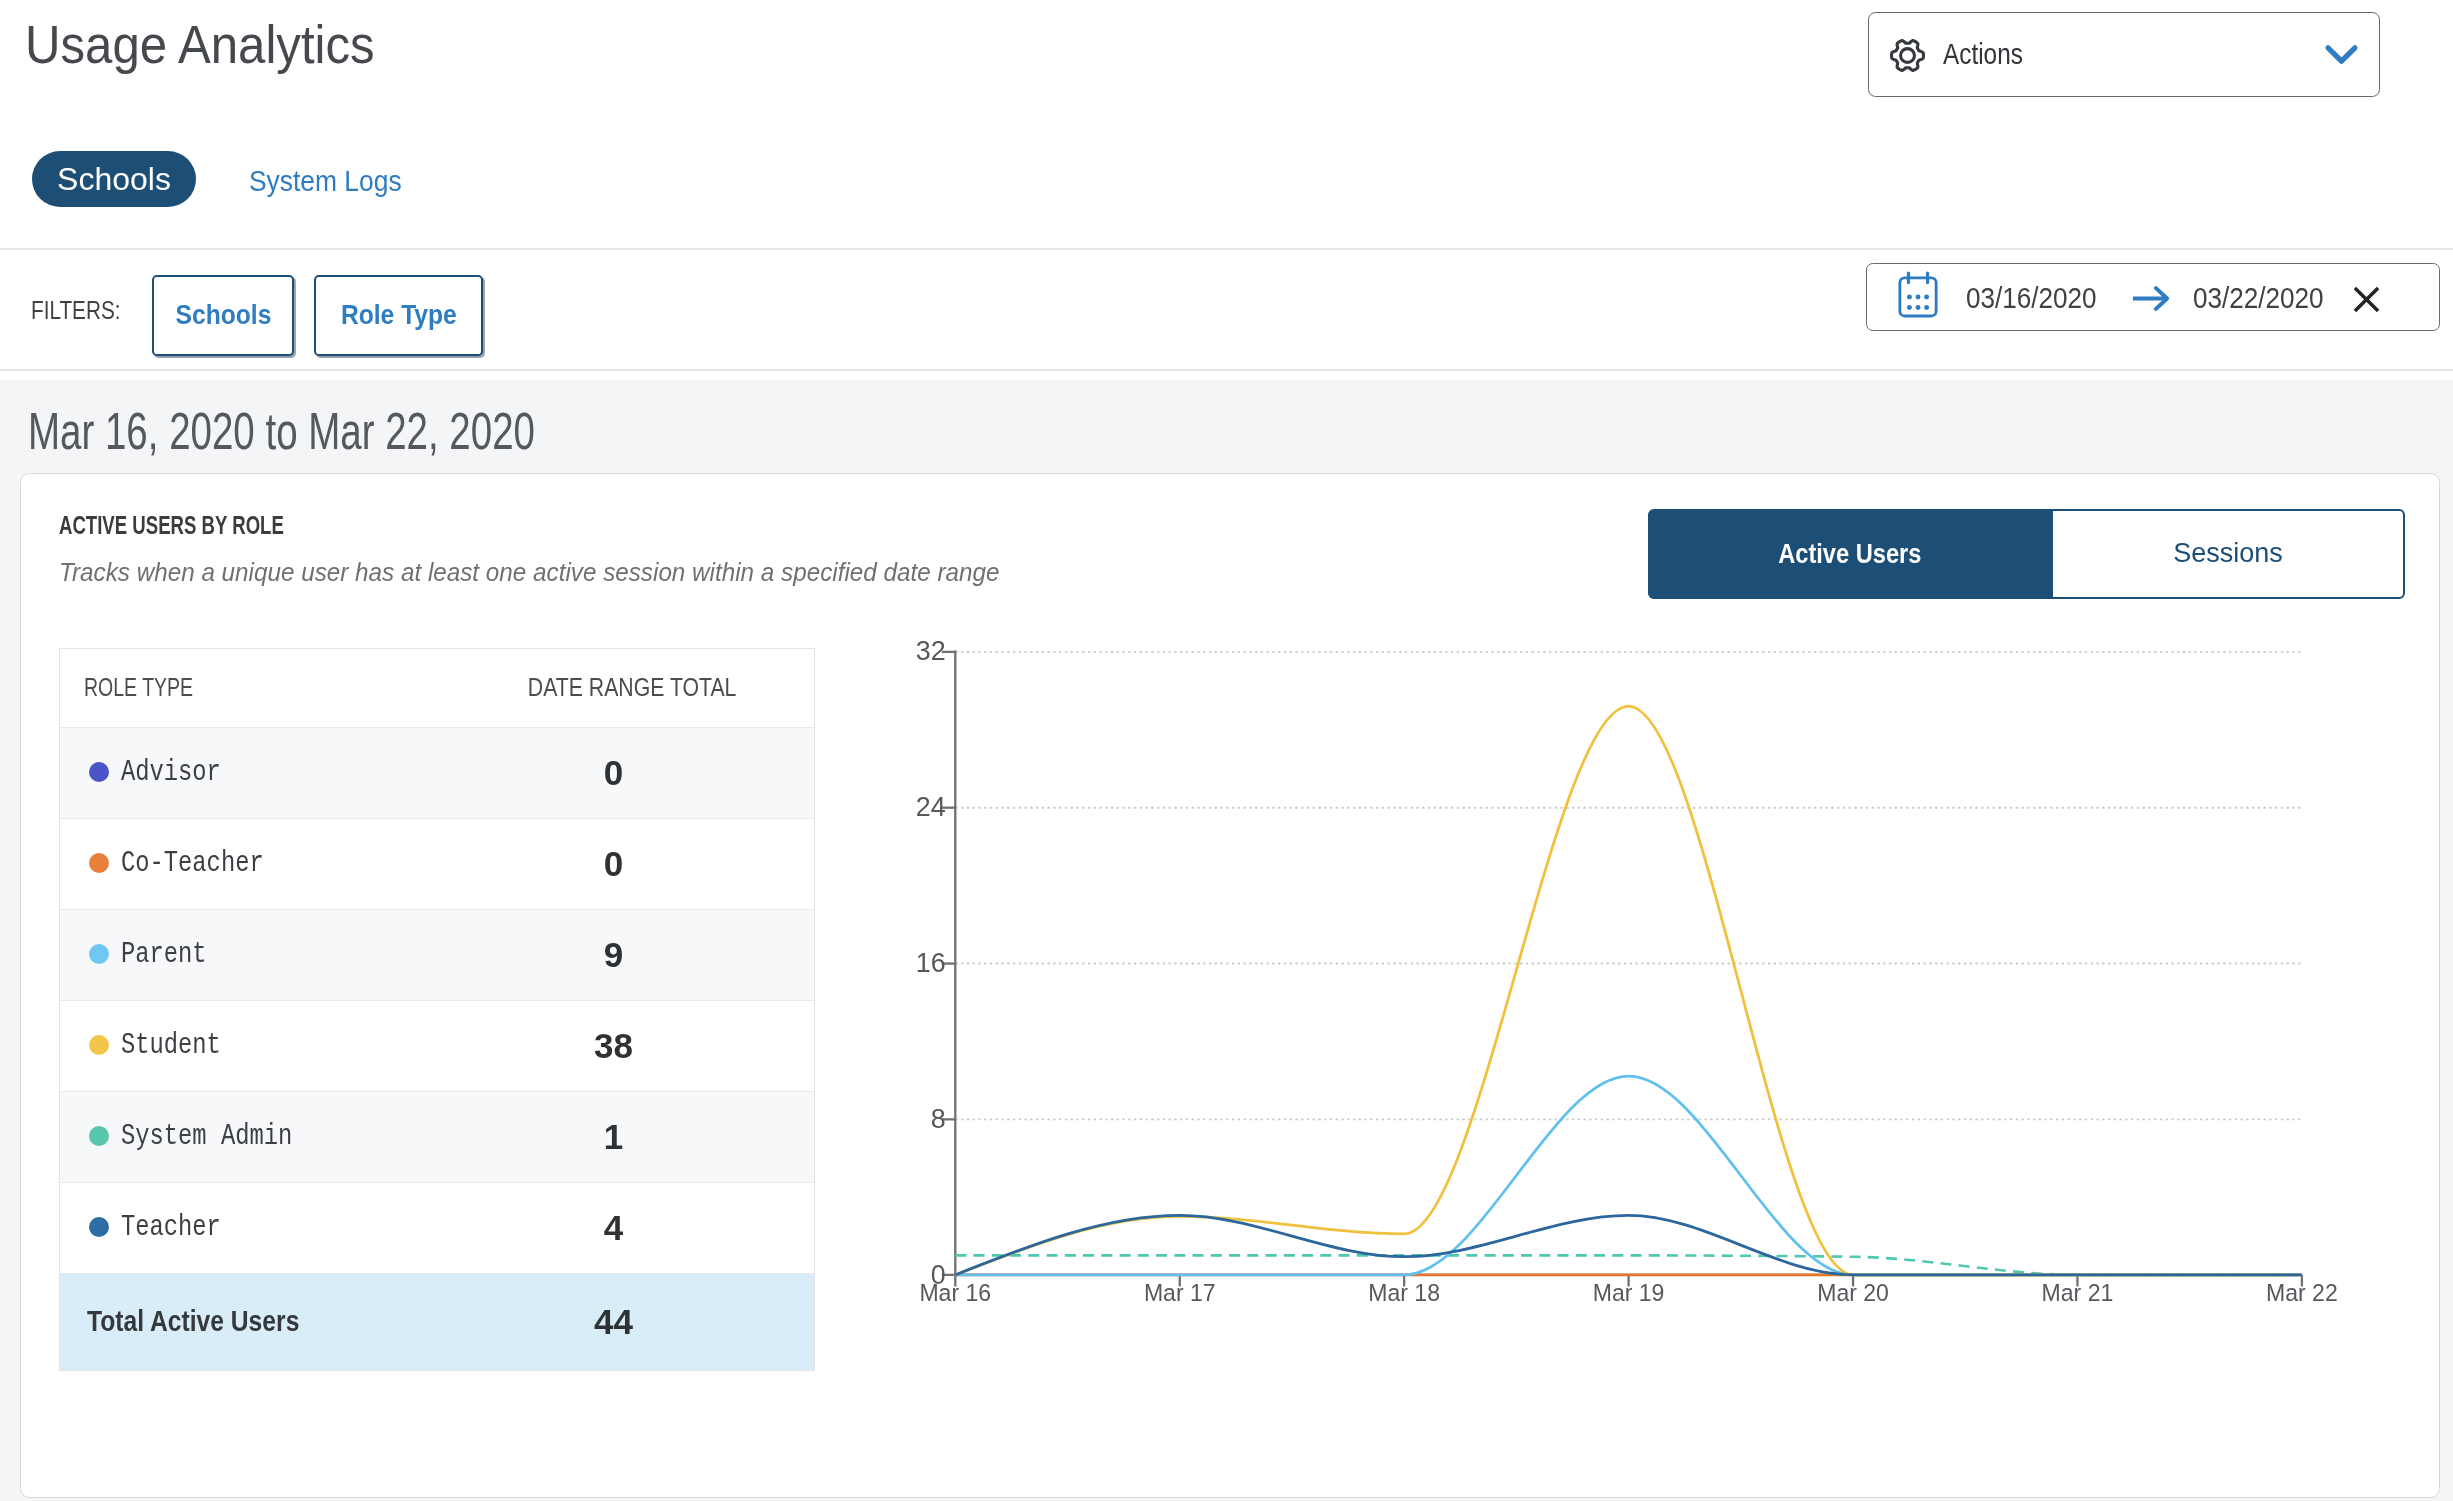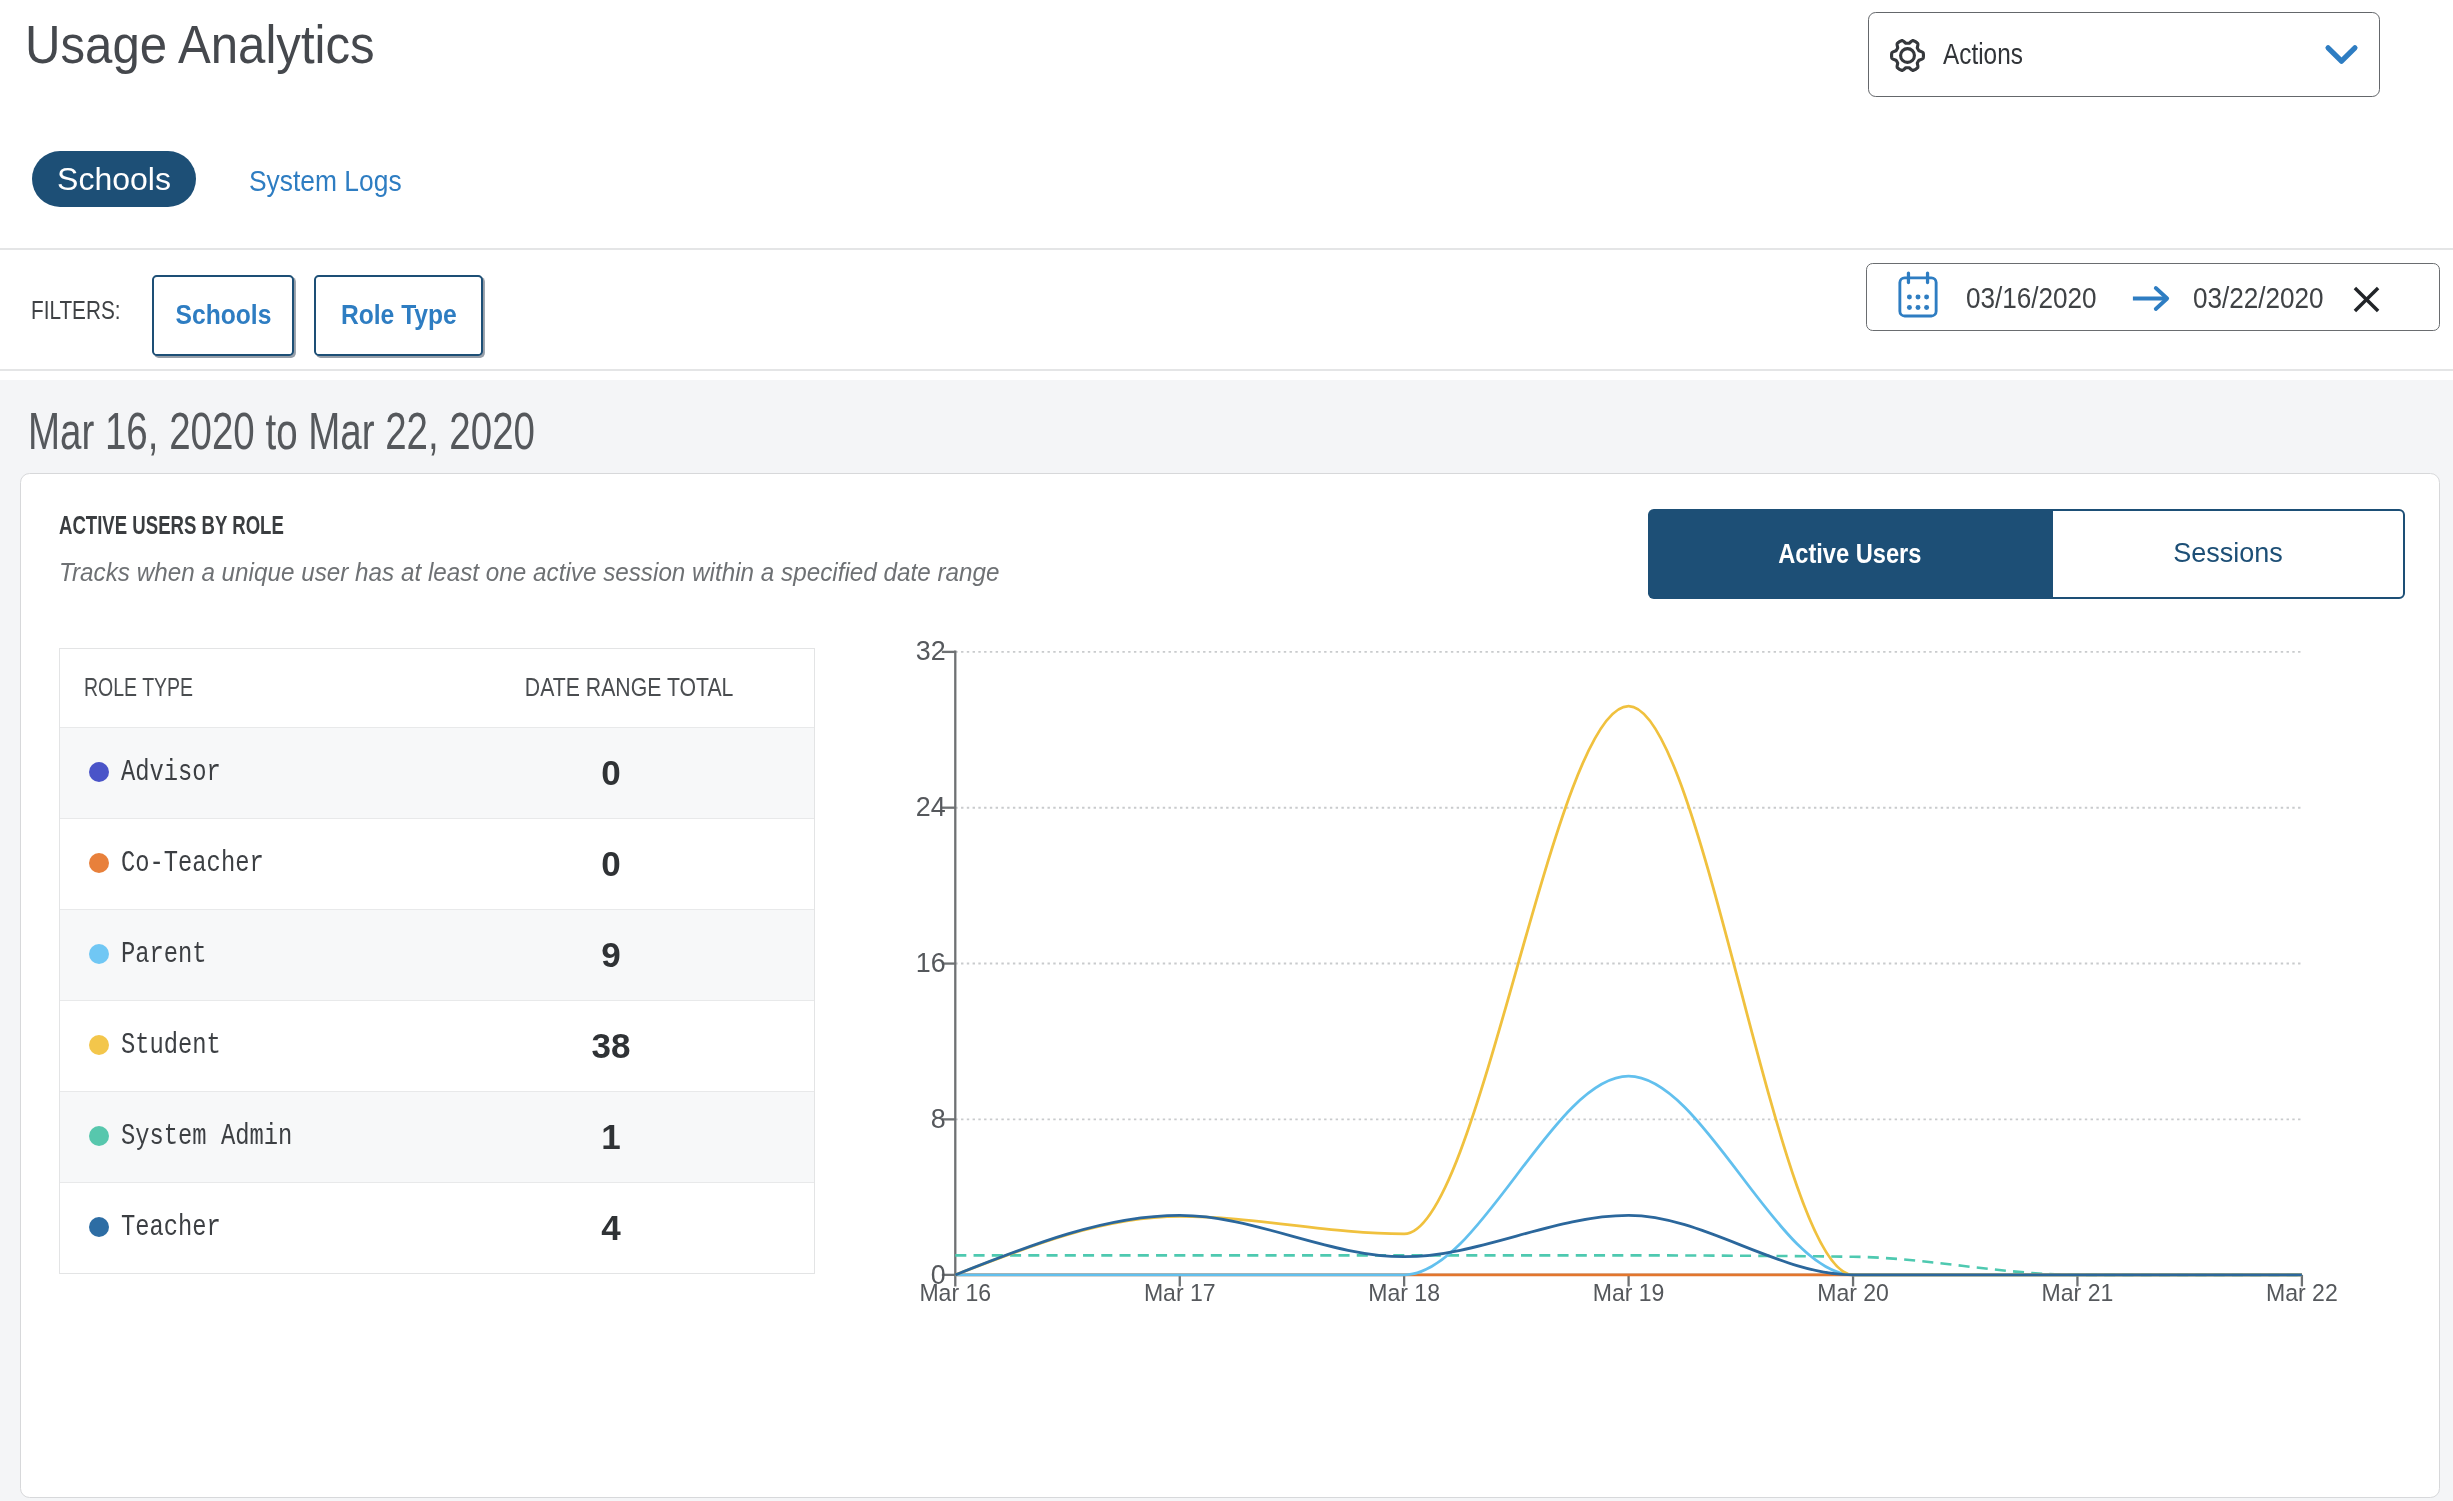--- a/index.html
+++ b/index.html
@@ -128,20 +128,24 @@
             <td class="num">38</td>
           </tr>
       <tr class="drow stripe">
             <td class="lbl"><span class="dot" style="background:#57c7ad;"></span><span class="sx">System Admin</span></td>
             <td class="num">1</td>
           </tr>
       <tr class="drow">
             <td class="lbl"><span class="dot" style="background:#2d6da4;"></span><span class="sx">Teacher</span></td>
             <td class="num">4</td>
           </tr>
+      <tr class="trow">
+            <td class="tlbl"><span class="sx" style="transform:scaleX(0.85);">Total Active Users</span></td>
+            <td class="num">44</td>
+          </tr>
     </tbody>
       </table>
   </div>
 
   <svg class="abs" style="left:865px; top:615px;" width="1556" height="730" viewBox="900 640 1620 760" fill="none">
     <g stroke="#c9cbcd" stroke-width="2" stroke-dasharray="2.5 3.5">
       <line x1="994" y1="678.4" x2="2396" y2="678.4"></line>
       <line x1="994" y1="840.6" x2="2396" y2="840.6"></line>
       <line x1="994" y1="1002.9" x2="2396" y2="1002.9"></line>
       <line x1="994" y1="1165.1" x2="2396" y2="1165.1"></line>

